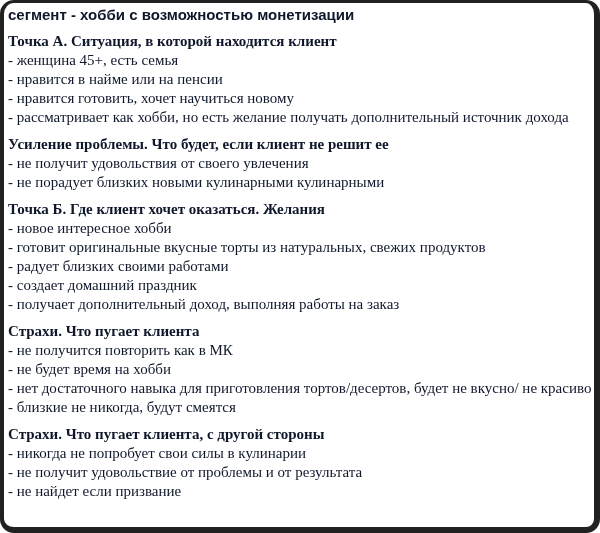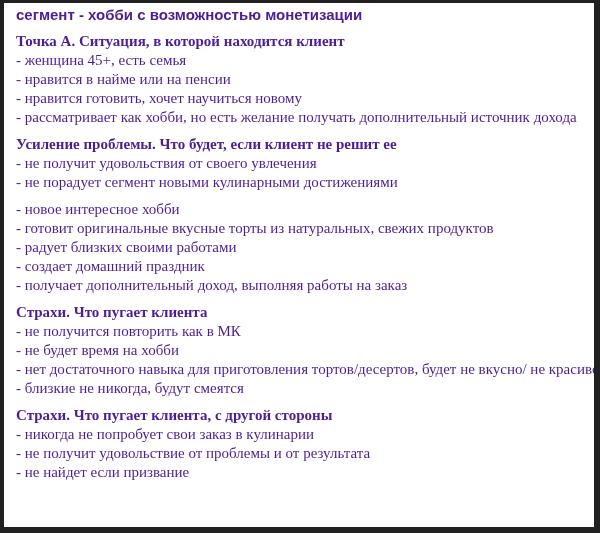--- a/index.html
+++ b/index.html
@@ -8,26 +8,27 @@
     background: #ffffff;
   }
   .page {
     box-sizing: border-box;
     width: 600px;
     height: 533px;
     background: #ffffff;
     border-style: solid;
     border-color: #212121;
     border-width: 3px 6px 6px 4px;
-    padding: 2px 4px 0 12px;
+    padding: 2px 4px 0 4px;
     overflow: hidden;
     font-family: "Liberation Sans", "DejaVu Sans", sans-serif;
     font-size: 15px;
     line-height: 19px;
-    color: #4c1d95;
+    color: #0f172a;
+    border-radius: 14px;
   }
   .doc-title {
     font-weight: 700;
   }
   .section {
     margin-top: 8px;
     font-family: Liberation Serif, serif;
   }
   .section-heading {
     font-weight: 700;
@@ -46,36 +47,37 @@
       <div class="section">
         <div class="section-heading">Точка А. Ситуация, в которой находится клиент</div>
         <div class="list-item">- женщина 45+, есть семья</div>
         <div class="list-item">- нравится в найме или на пенсии</div>
         <div class="list-item">- нравится готовить, хочет научиться новому</div>
         <div class="list-item">- рассматривает как хобби, но есть желание получать дополнительный источник дохода</div>
       </div>
       <div class="section">
         <div class="section-heading">Усиление проблемы. Что будет, если клиент не решит ее</div>
         <div class="list-item">- не получит удовольствия от своего увлечения</div>
-        <div class="list-item">- не порадует сегмент новыми кулинарными достижениями</div>
+        <div class="list-item">- не порадует близких новыми кулинарными кулинарными</div>
       </div>
       <div class="section">
+        <div class="section-heading">Точка Б. Где клиент хочет оказаться. Желания</div>
         <div class="list-item">- новое интересное хобби</div>
         <div class="list-item">- готовит оригинальные вкусные торты из натуральных, свежих продуктов</div>
         <div class="list-item">- радует близких своими работами</div>
         <div class="list-item">- создает домашний праздник</div>
         <div class="list-item">- получает дополнительный доход, выполняя работы на заказ</div>
       </div>
       <div class="section">
         <div class="section-heading">Страхи. Что пугает клиента</div>
         <div class="list-item">- не получится повторить как в МК</div>
         <div class="list-item">- не будет время на хобби</div>
         <div class="list-item">- нет достаточного навыка для приготовления тортов/десертов, будет не вкусно/ не красиво</div>
         <div class="list-item">- близкие не никогда, будут смеятся</div>
       </div>
       <div class="section">
         <div class="section-heading">Страхи. Что пугает клиента, с другой стороны</div>
-        <div class="list-item">- никогда не попробует свои заказ в кулинарии</div>
+        <div class="list-item">- никогда не попробует свои силы в кулинарии</div>
         <div class="list-item">- не получит удовольствие от проблемы и от результата</div>
         <div class="list-item">- не найдет если призвание</div>
       </div>
     </div>
 </div>
 
 </body></html>

